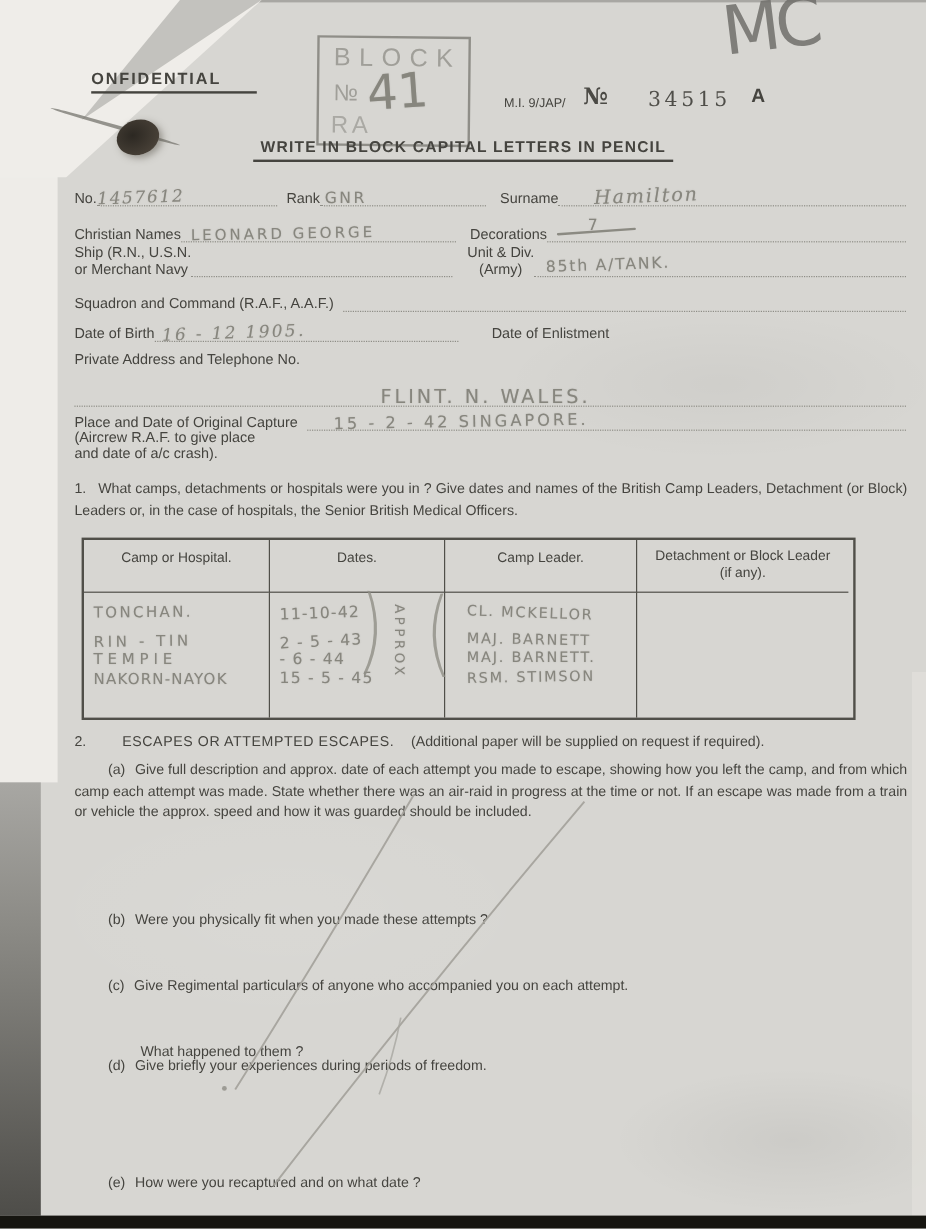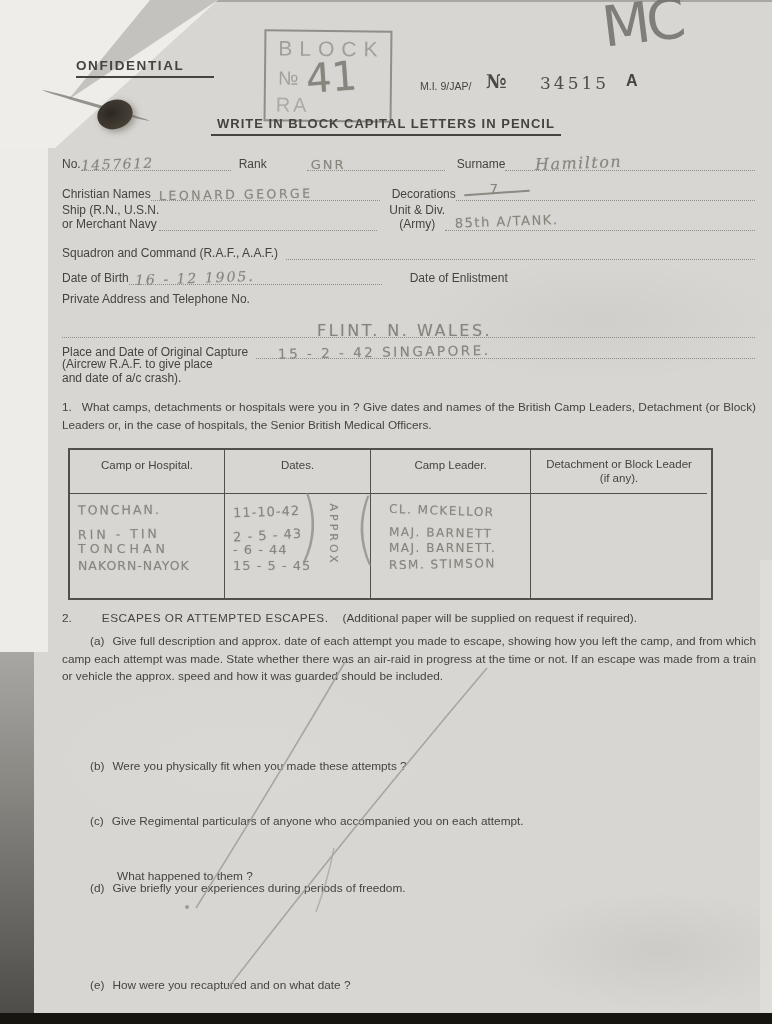--- a/index.html
+++ b/index.html
@@ -134,21 +134,21 @@
   <div class="title">
     <span>WRITE IN BLOCK CAPITAL LETTERS IN PENCIL</span>
   </div>
 
   <div class="row" style="top:151px;">
     <span class="lbl">No.</span>
     <span class="fill" style="width:150px;">
       <span class="pencil pc-cursive" style="font-size:14px;transform:rotate(-2deg);">1457612</span>
     </span>
     <span class="lbl ml8">Rank</span>
-    <span class="fill" style="width:138px;margin-left:40px;">
+    <span class="fill" style="width:138px;">
       <span class="pencil" style="font-size:13px;letter-spacing:2px;padding-left:4px;">GNR</span>
     </span>
     <span class="lbl ml12">Surname</span>
     <span class="fill grow">
       <span class="pencil pc-cursive" style="font-size:16px;padding-left:30px;transform:rotate(-2deg);">Hamilton</span>
     </span>
   </div>
 
   <div class="row" style="top:180px;">
     <span class="lbl">Christian Names</span>
@@ -215,21 +215,21 @@
 
   <div class="camp-table">
     <div class="hcell first">Camp or Hospital.</div>
     <div class="hcell">Dates.</div>
     <div class="hcell">Camp Leader.</div>
     <div class="hcell c4">Detachment or Block Leader (if any).</div>
 
     <div class="bcell first cell-camp">
       <span class="pencil">TONCHAN.</span>
       <span class="pencil">RIN - TIN</span>
-      <span class="pencil">TONCHAN</span>
+      <span class="pencil">TEMPIE</span>
       <span class="pencil">NAKORN-NAYOK</span>
     </div>
     <div class="bcell cell-dates">
       <span class="pencil">11-10-42</span>
       <span class="pencil">2 - 5 - 43</span>
       <span class="pencil">-  6 - 44</span>
       <span class="pencil">15 - 5 - 45</span>
     </div>
     <div class="bcell cell-leader">
       <span class="pencil">CL. MCKELLOR</span>

